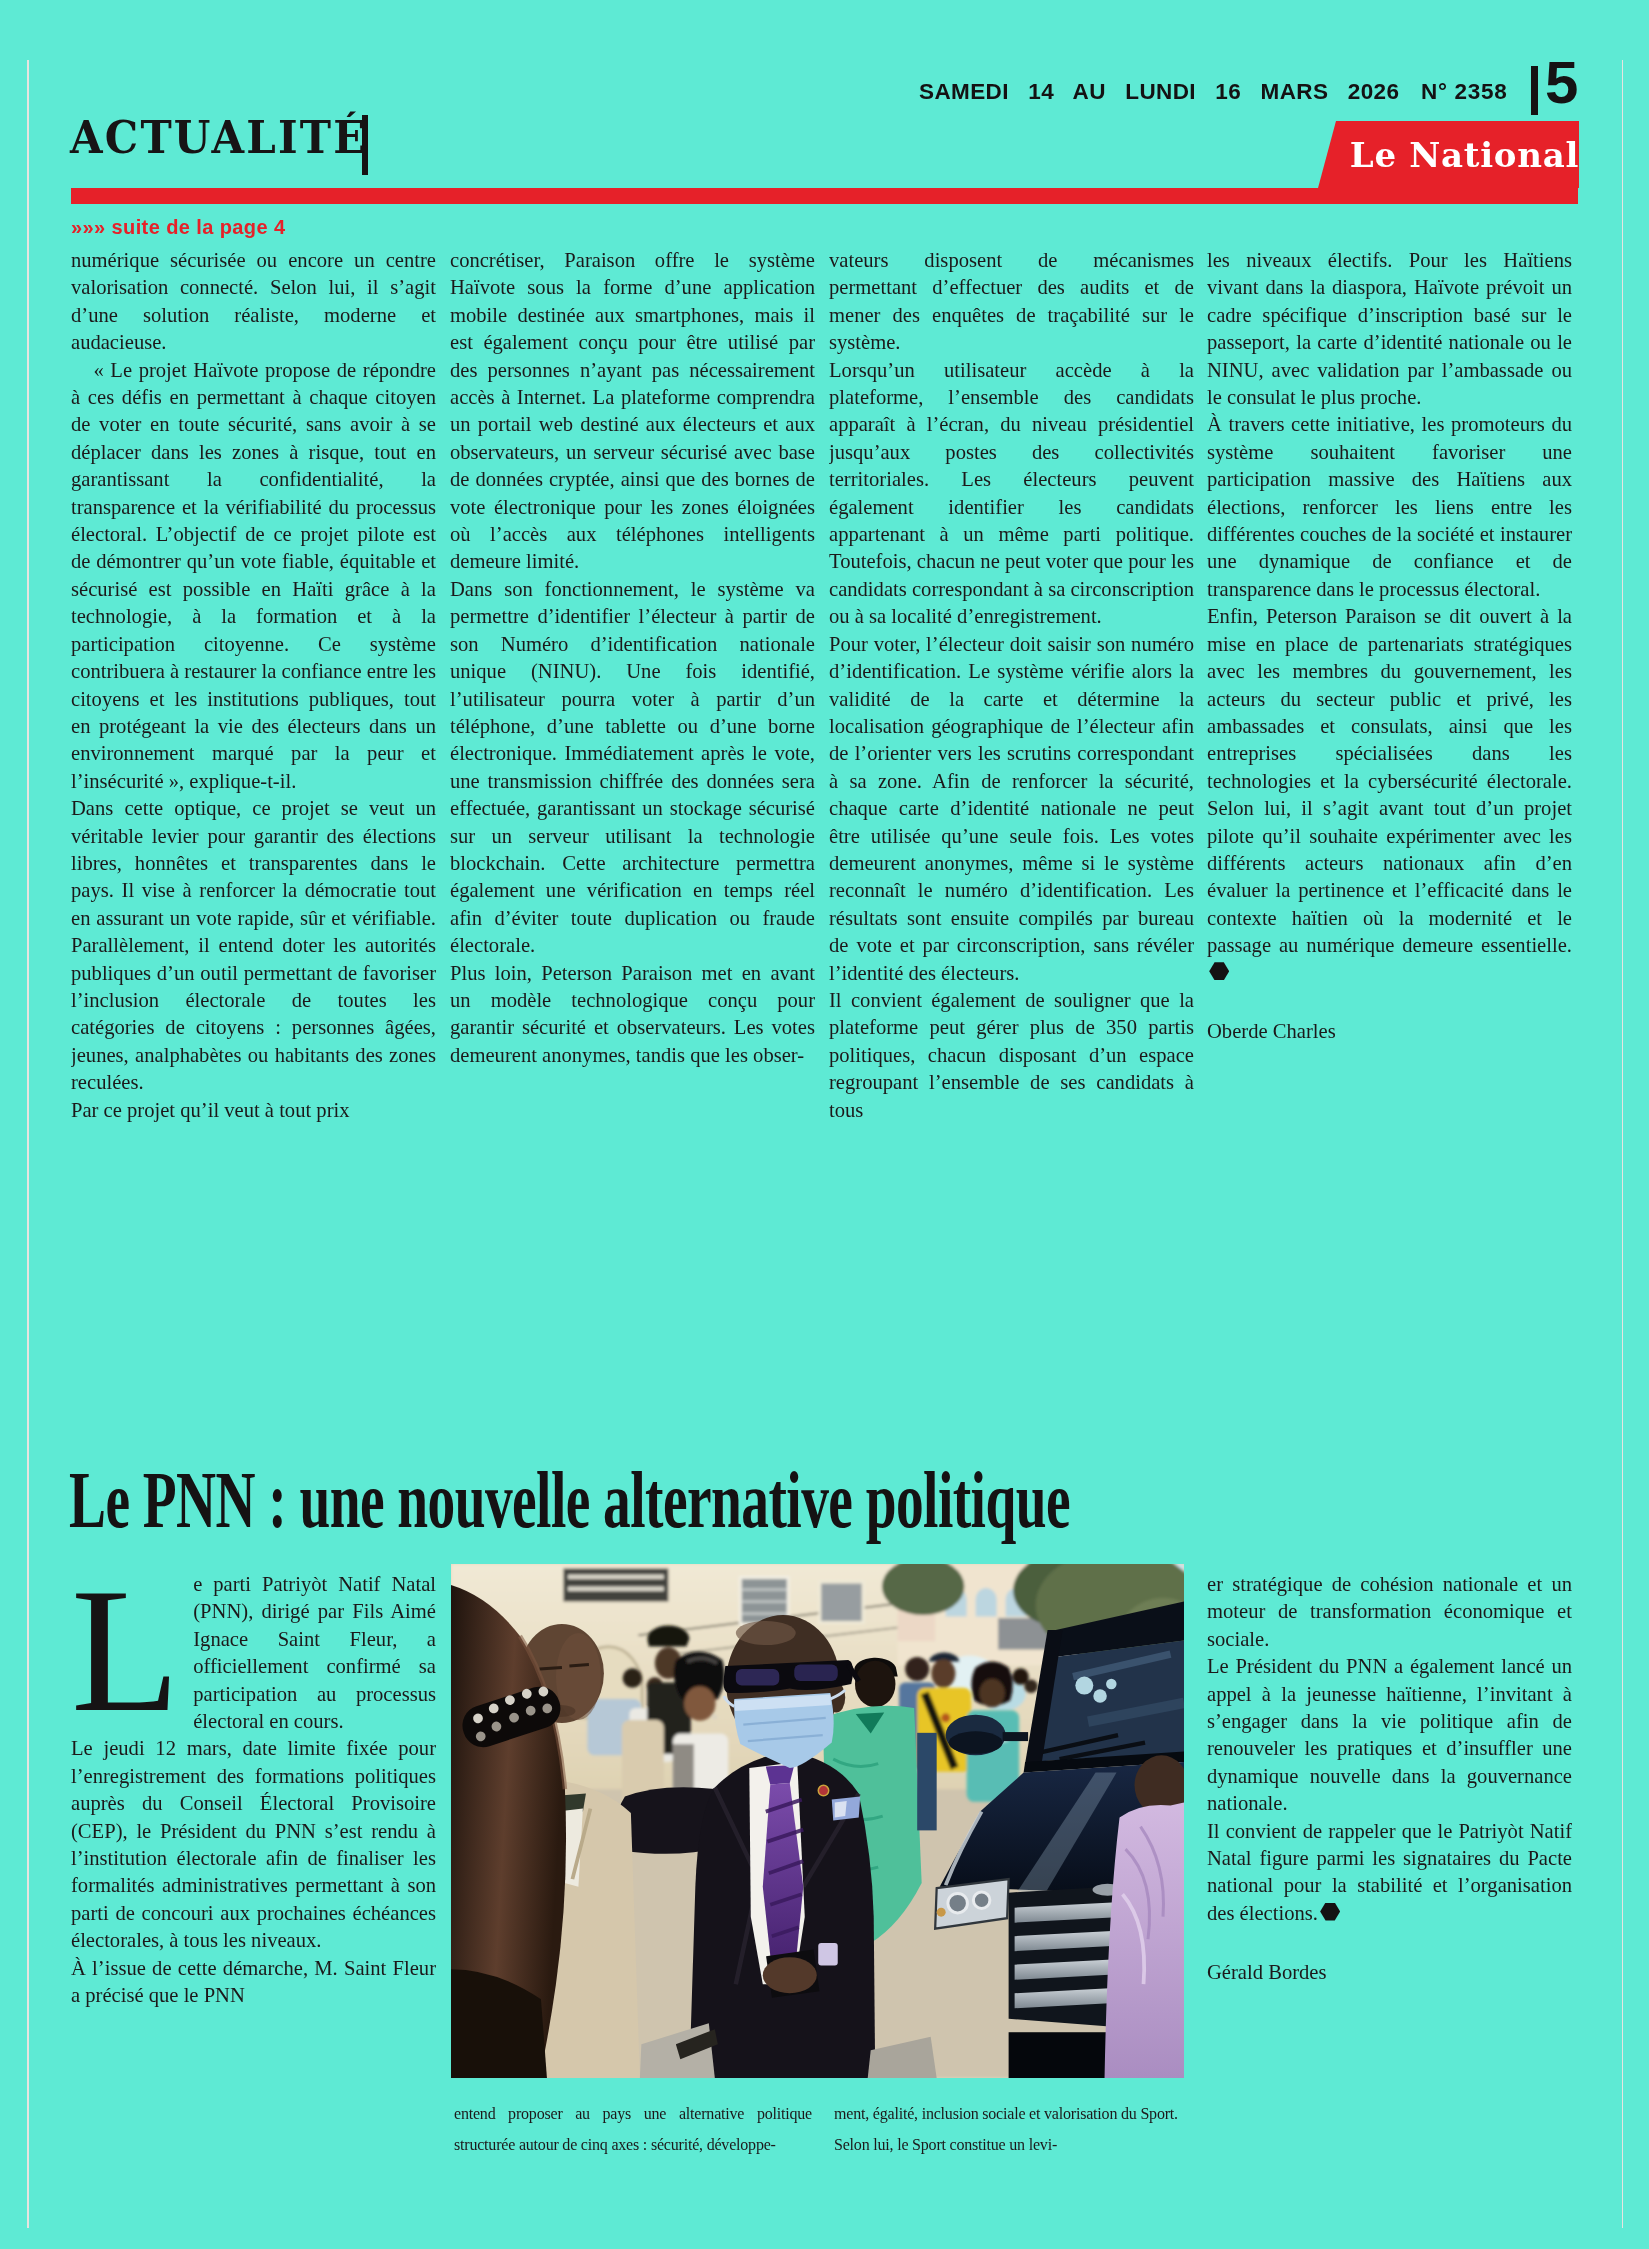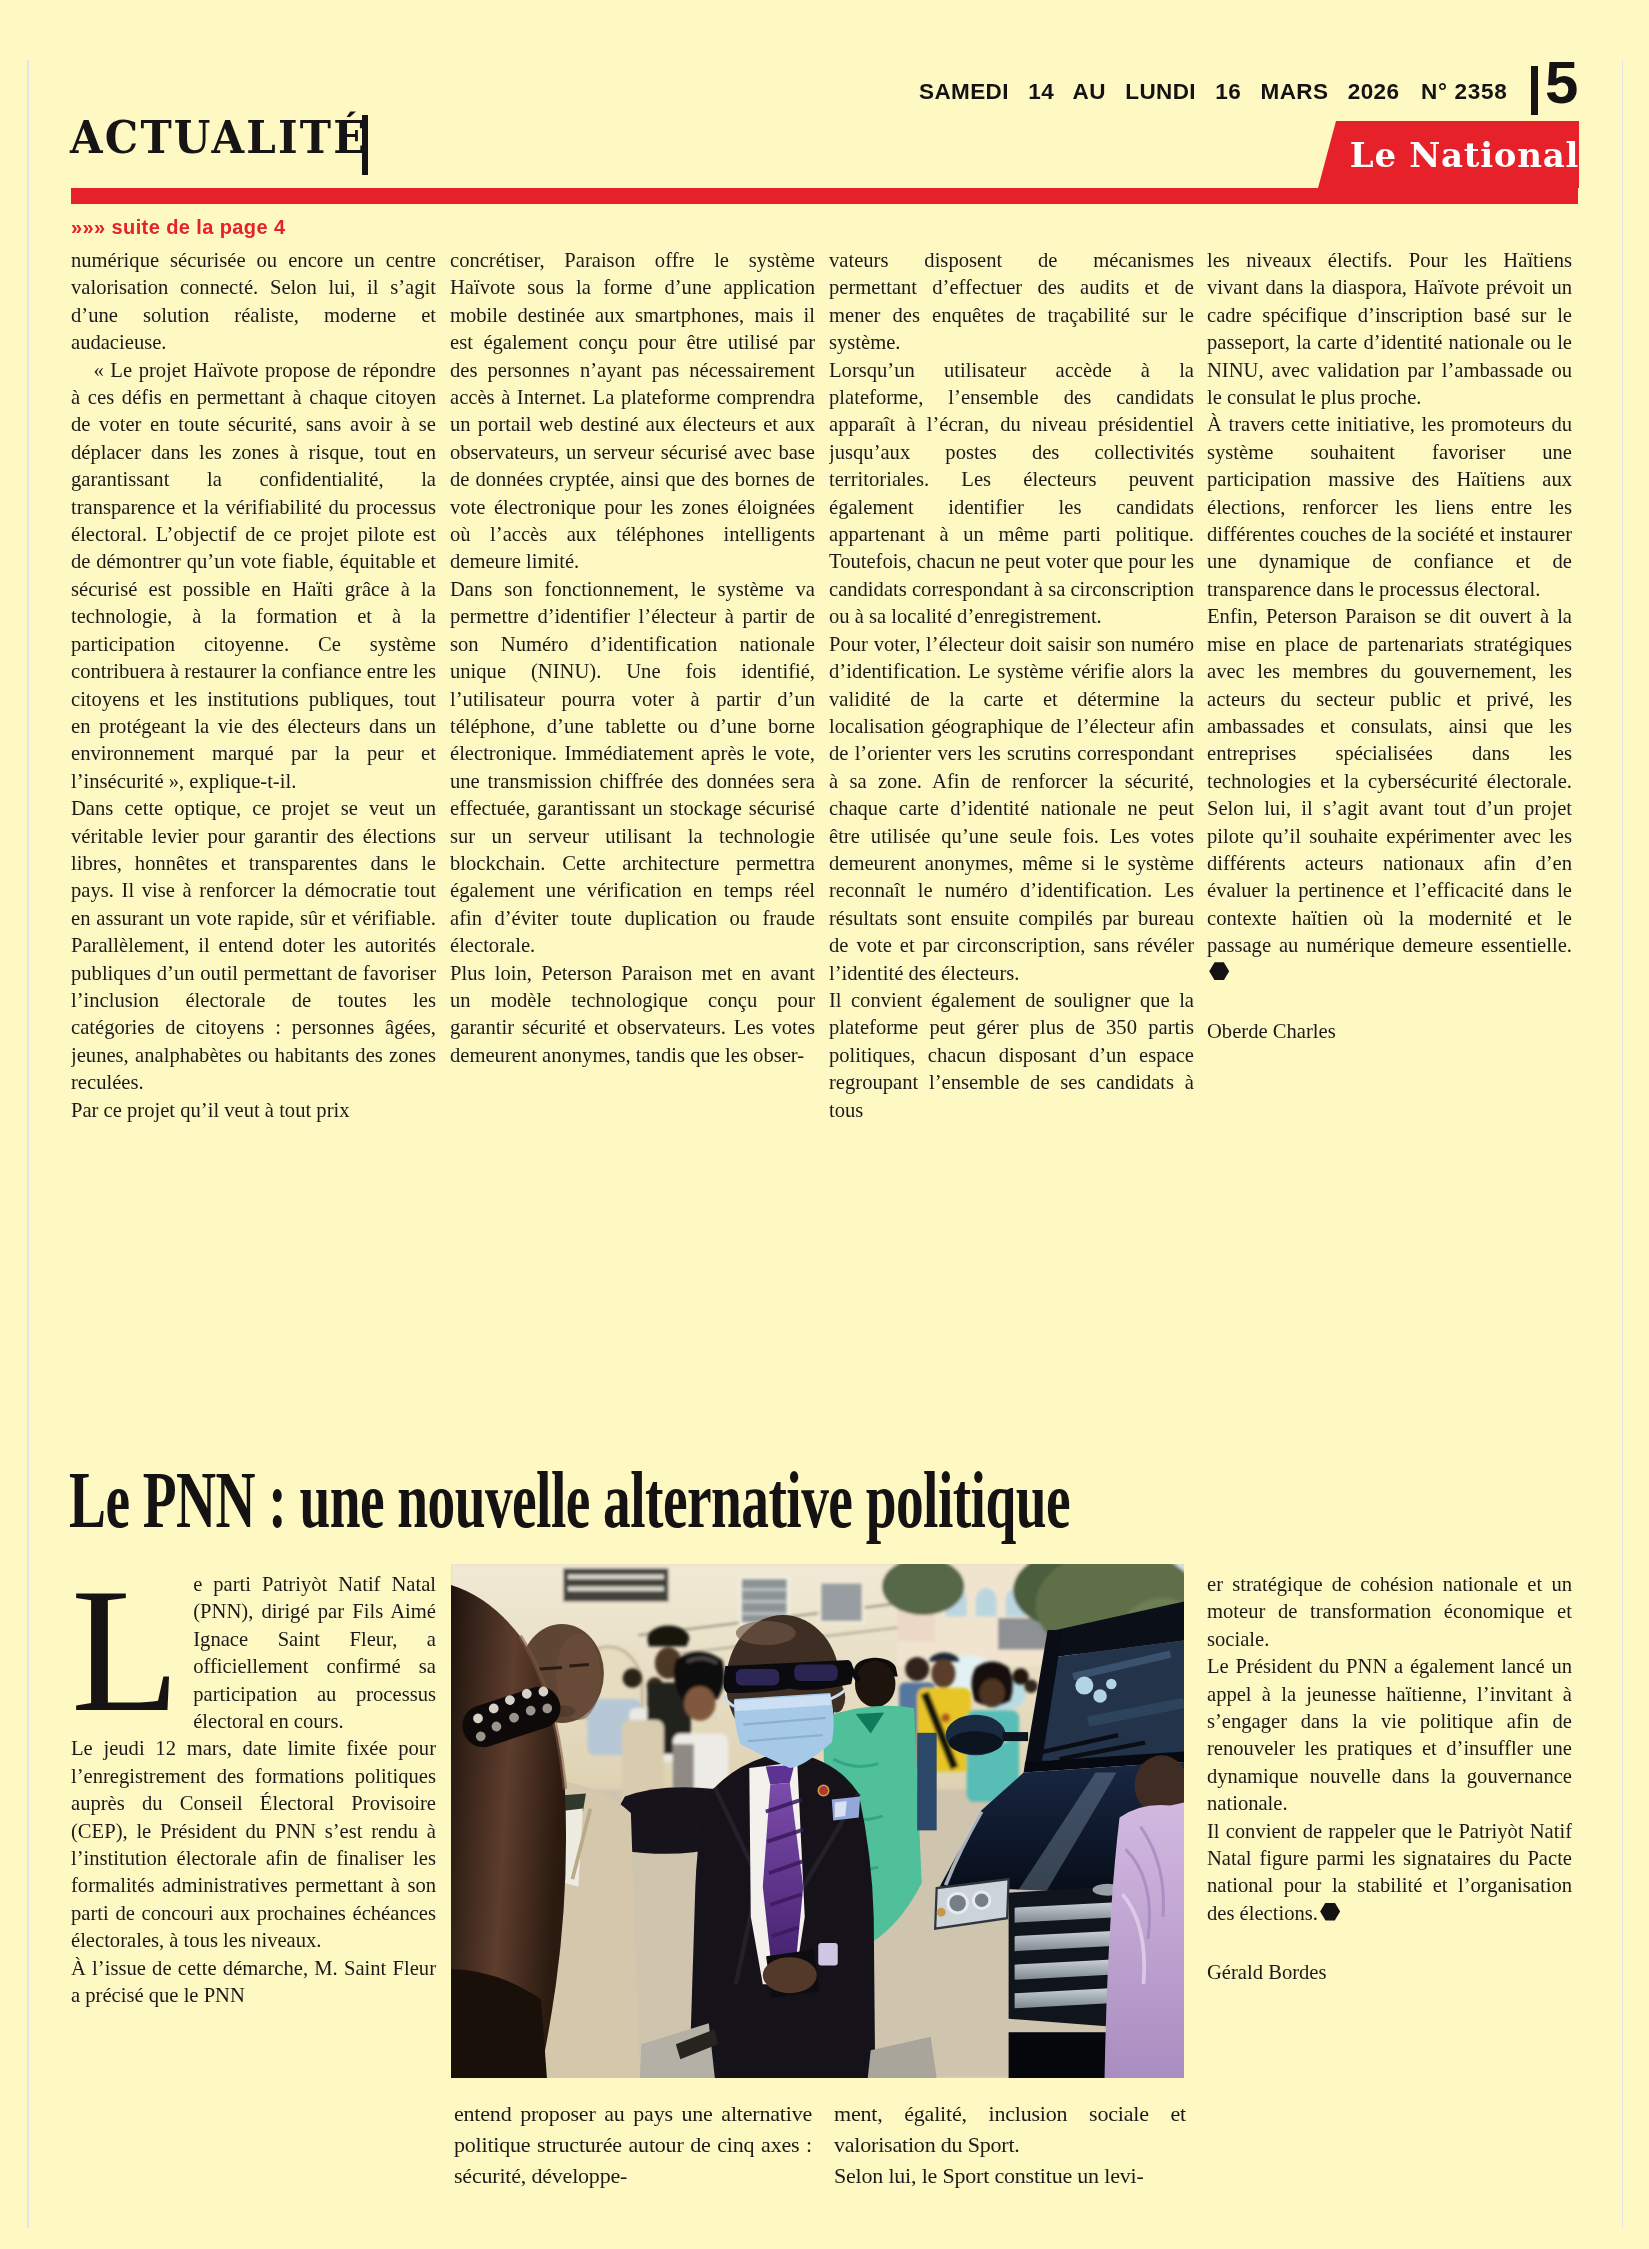--- a/index.html
+++ b/index.html
@@ -1,18 +1,18 @@
 <!DOCTYPE html>
 <html style="font-size:12px"><head>
 <meta charset="utf-8">
 <style>
   html,body{margin:0;padding:0}
   body{width:1650px;height:2250px;position:relative;background:#ffffff;
        font-family:"Liberation Serif",serif;color:#1c191a}
-  .page{position:absolute;inset:0;overflow:hidden;background:#fef9c3}
+  .page{position:absolute;inset:0;overflow:hidden;background:#5eead4}
   .edge{position:absolute;top:60px;bottom:22.5px;width:1.5px;background:#e6e4e0}
   
   .dateline{position:absolute;top:79px;left:919px;font:700 22.5px "Liberation Sans",sans-serif;
             letter-spacing:0.4px;word-spacing:12.7px;color:#141213;white-space:nowrap}
   .issue{position:absolute;top:79px;left:1421px;font:700 22.5px "Liberation Sans",sans-serif;letter-spacing:0.7px;color:#141213}
   .pagebar{position:absolute;left:1531px;top:66px;width:6.7px;height:49px;background:#151314}
   .pagenum{position:absolute;left:1545px;top:48px;font:700 60px "Liberation Sans",sans-serif;color:#151314}
   .section{position:absolute;left:70px;top:112px;font:700 42px "DejaVu Serif",serif;letter-spacing:2.2px;
            transform:scaleY(1.06);transform-origin:left top;color:#171415}
   .sep{position:absolute;left:362px;top:115px;width:6px;height:60px;background:#161314}
@@ -29,21 +29,21 @@
   #c1{left:71px}#c2{left:450px}#c3{left:829px}#c4{left:1207px}
   #c1 p:nth-child(2){text-indent:22.5px}
   .author{font-weight:400;margin-top:31.5px !important;text-align:left}
   .headline{position:absolute;left:69px;top:1455px;white-space:nowrap;
             font:700 71px "Liberation Serif",serif;letter-spacing:-0.7px;
             transform:scale(.78,1.12);transform-origin:left top;color:#151213}
   .bcol{position:absolute;top:1571px;width:365px;max-height:660px;overflow:hidden;
         text-align:justify;font-size:20.6px;line-height:27.4px}
   #bl{left:71px}#br{left:1207px}
   .dropcap{float:left;font:400 178px/0.76 "Liberation Serif",serif;padding:12px 13.5px 0 0;color:#161314}
-  .capcol{position:absolute;top:2098px;text-align:justify;font-size:22px;line-height:31px;letter-spacing:-0.2px}
+  .capcol{position:absolute;top:2098px;text-align:justify;font-size:16px;line-height:31px;letter-spacing:-0.2px}
   #capl{left:454px;width:358px}
   #capr{left:834px;width:352px}
   .endmark{display:inline-block;width:20px;height:18px;background:#141213;
            clip-path:polygon(27% 0,73% 0,100% 50%,73% 100%,27% 100%,0 50%);
            vertical-align:-0.7px;margin-left:2.2px}
   
   .photo{position:absolute;left:451px;top:1564px;width:733px;height:514px;overflow:hidden;background:#e3d8bd}
   .photo svg{display:block;width:100%;height:100%}
 </style>
 </head>

